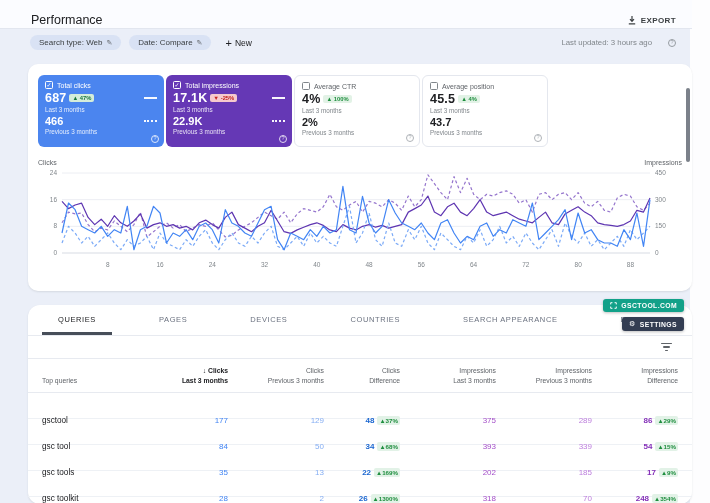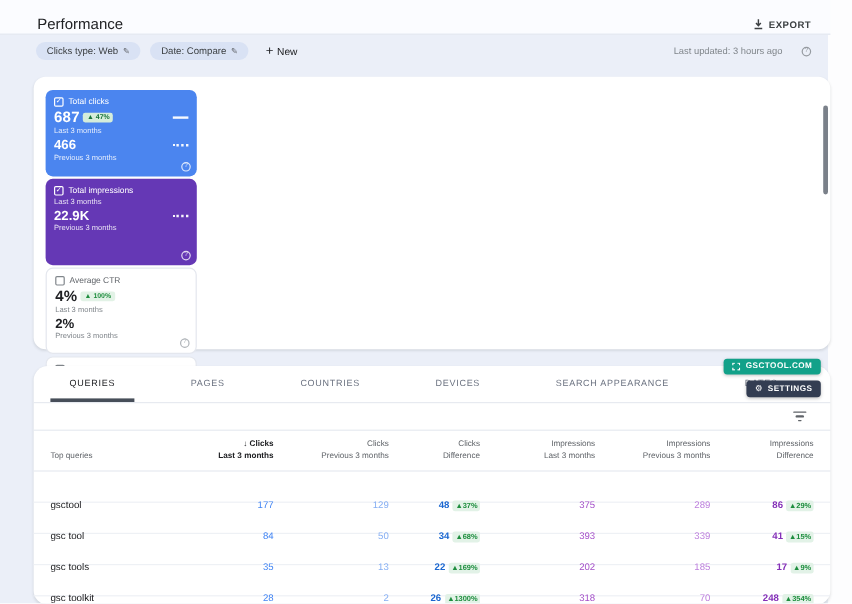--- a/index.html
+++ b/index.html
@@ -18,21 +18,21 @@
   .chip { display:inline-flex; align-items:center; gap:4px; background:#d9e2f4; border-radius:10px; padding:3px 9px; font-size:8px; color:#3c4043; margin-right:8px; cursor:pointer; }
   .chip .pencil { font-size:7px; color:#5f6368; }
   .new-btn { display:inline-flex; align-items:center; gap:3px; font-size:8.5px; color:#202124; margin-left:6px; cursor:pointer; }
   .new-btn .plus { font-size:11px; font-weight:400; }
   .fbar-right { margin-left:auto; font-size:7.8px; color:#80868b; display:flex; align-items:center; gap:16px; }
 
   .help-dot { display:inline-flex; align-items:center; justify-content:center; width:8px; height:8px; border:1px solid currentColor; border-radius:50%; font-size:5.5px; line-height:1; opacity:.8; }
 
   
   .panel1 { position:relative; margin:8px 0 0 28px; width:664px; height:227px; background:#fff; border-radius:10px; box-shadow:0 1px 2px rgba(60,64,67,.12); }
-  .cards { display:flex; gap:2px; padding:11px 0 0 10px;flex-direction:column; }
+  .cards { display:flex; gap:2px; padding:11px 0 0 10px; }
   .card { width:126px; height:72px; border-radius:6px; padding:6px 7px 4px; position:relative; font-size:7px; }
   .card.c-blue  { background:#4b85ef; color:#fff; }
   .card.c-purple{ background:#6538b5; color:#fff; }
   .card.c-white { background:#fff; border:1px solid #e4e7ee; color:#5f6368; }
   .card-top { display:flex; align-items:center; gap:4px; font-size:7px; margin-bottom:2px; }
   .cbx { width:8px; height:8px; border:1px solid #fff; border-radius:1.5px; display:inline-flex; align-items:center; justify-content:center; font-size:6px; line-height:1; }
   .c-white .cbx { border-color:#80868b; }
   .vrow { display:flex; align-items:center; gap:3px; }
   .val1 { font-size:12.5px; font-weight:700; letter-spacing:.2px; }
   .c-white .val1, .c-white .val2 { color:#202124; }
@@ -88,21 +88,21 @@
     <div class="export">
       <svg width="10" height="10" viewBox="0 0 10 10">
           <path d="M5 1v5M3 4.2L5 6.4 7 4.2M1.8 8.8h6.4" stroke="#3c4043" stroke-width="1.2" fill="none"></path>
         </svg>
       <span>EXPORT</span>
     </div>
   </div>
 
   <div class="fbar">
     <div class="chip">
-      <span>Clicks type: Web</span>
+      <span>Search type: Web</span>
       <span class="pencil">✎</span>
     </div>
     <div class="chip">
       <span>Date: Compare</span>
       <span class="pencil">✎</span>
     </div>
     <div class="new-btn">
       <span class="plus">+</span>
       <span>New</span>
     </div>
@@ -131,20 +131,25 @@
           <span class="leg dotted"></span>
         </div>
         <div class="period">Previous 3 months</div>
         <span class="help-dot card-help">?</span>
       </div>
 
       <div class="card c-purple">
         <div class="card-top">
           <span class="cbx">✓</span>
           <span>Total impressions</span>
+        </div>
+        <div class="vrow">
+          <span class="val1">17.1K</span>
+          <span class="badge down">▼ -25%</span>
+          <span class="leg solid"></span>
         </div>
         <div class="period">Last 3 months</div>
         <div class="vrow">
           <span class="val2">22.9K</span>
           <span class="leg dotted"></span>
         </div>
         <div class="period">Previous 3 months</div>
         <span class="help-dot card-help">?</span>
       </div>
 
@@ -226,22 +231,22 @@
       <span>GSCTOOL.COM</span>
     </div>
     <div class="float-btn btn-settings">
       <span style="font-size:7px;">⚙</span>
       <span>SETTINGS</span>
     </div>
 
     <div class="tabs">
       <div class="tab active">QUERIES</div>
       <div class="tab">PAGES</div>
+      <div class="tab">DEVICES</div>
       <div class="tab">COUNTRIES</div>
-      <div class="tab">DEVICES</div>
       <div class="tab">SEARCH APPEARANCE</div>
       <div class="tab">DATES</div>
     </div>
 
     <div class="filterrow">
       <div class="funnel">
           <i></i>
           <i></i>
           <i></i>
         </div>
@@ -267,21 +272,21 @@
       <div><span class="c-id">86</span><span class="pct">▲29%</span></div>
     </div>
 
     <div class="tgrid trow">
       <div class="qcol">gsc tool</div>
       <div class="c-cl">84</div>
       <div class="c-cp">50</div>
       <div><span class="c-cd">34</span><span class="pct">▲68%</span></div>
       <div class="c-il">393</div>
       <div class="c-ip">339</div>
-      <div><span class="c-id">41</span><span class="pct">▲15%</span></div>
+      <div><span class="c-id">54</span><span class="pct">▲15%</span></div>
     </div>
 
     <div class="tgrid trow">
       <div class="qcol">gsc tools</div>
       <div class="c-cl">35</div>
       <div class="c-cp">13</div>
       <div><span class="c-cd">22</span><span class="pct">▲169%</span></div>
       <div class="c-il">202</div>
       <div class="c-ip">185</div>
       <div><span class="c-id">17</span><span class="pct">▲9%</span></div>

